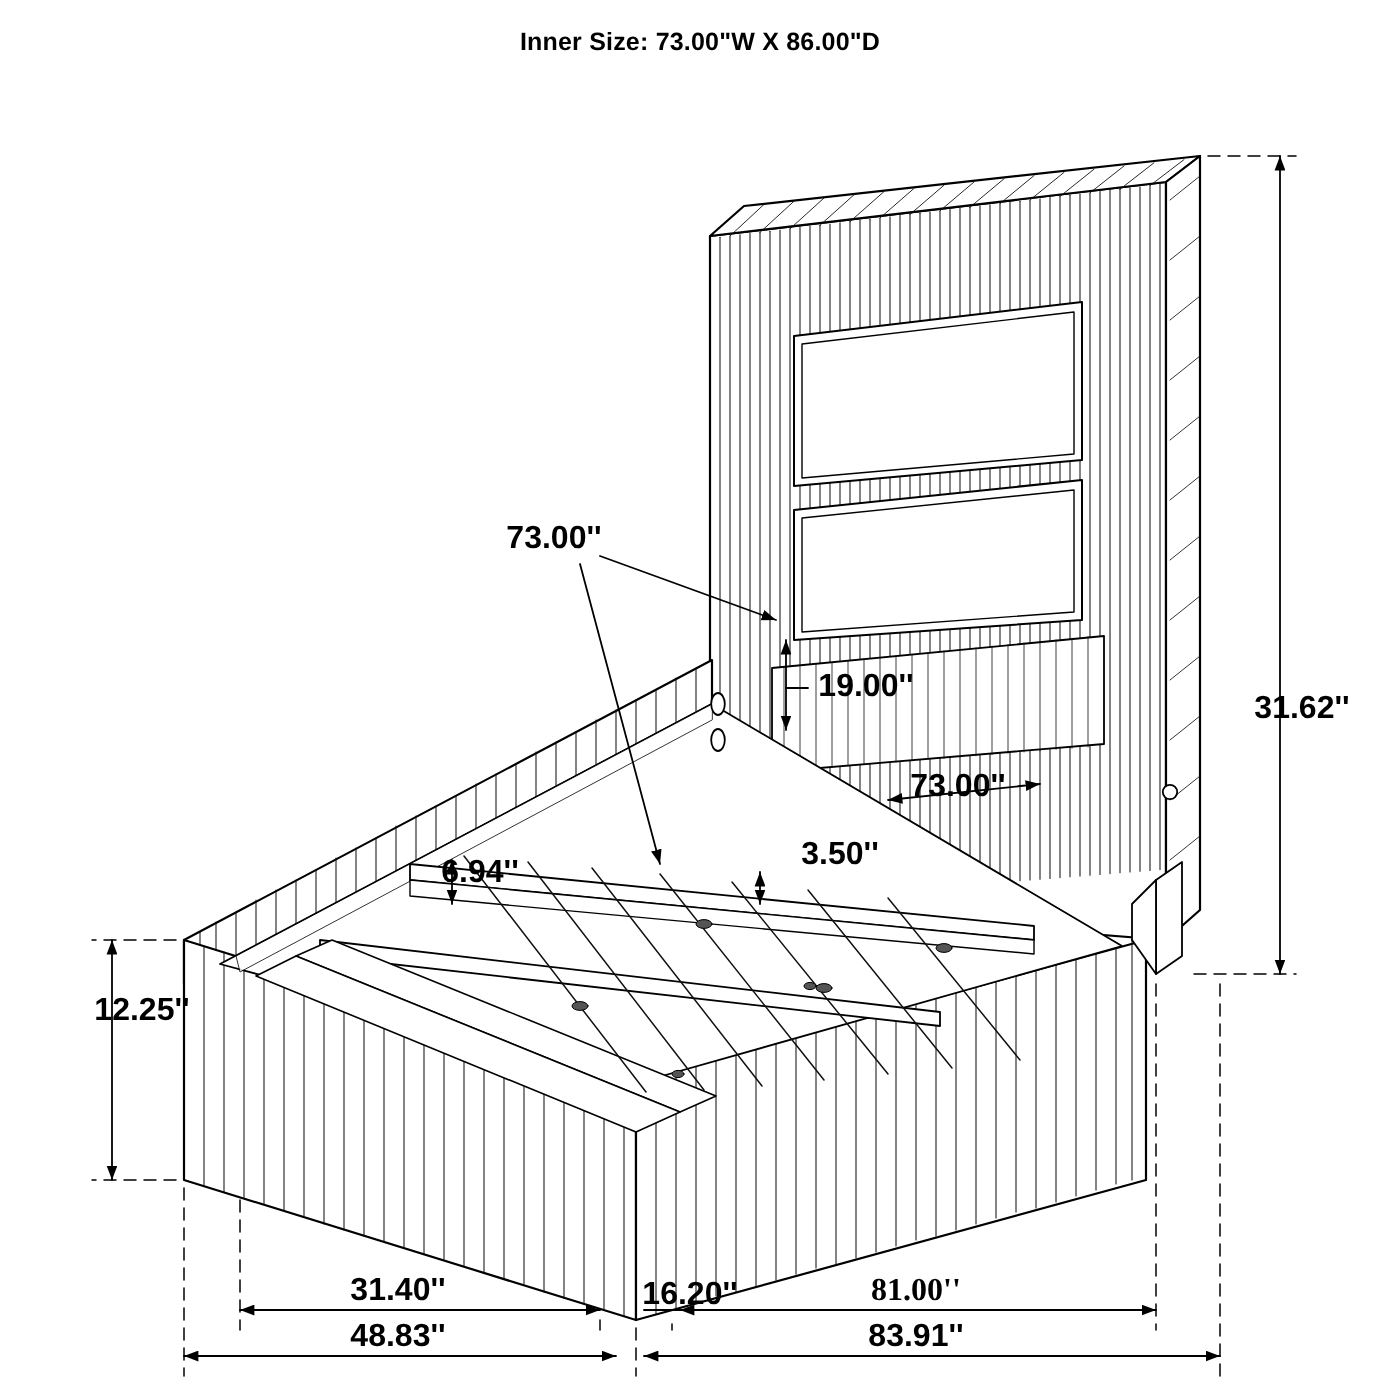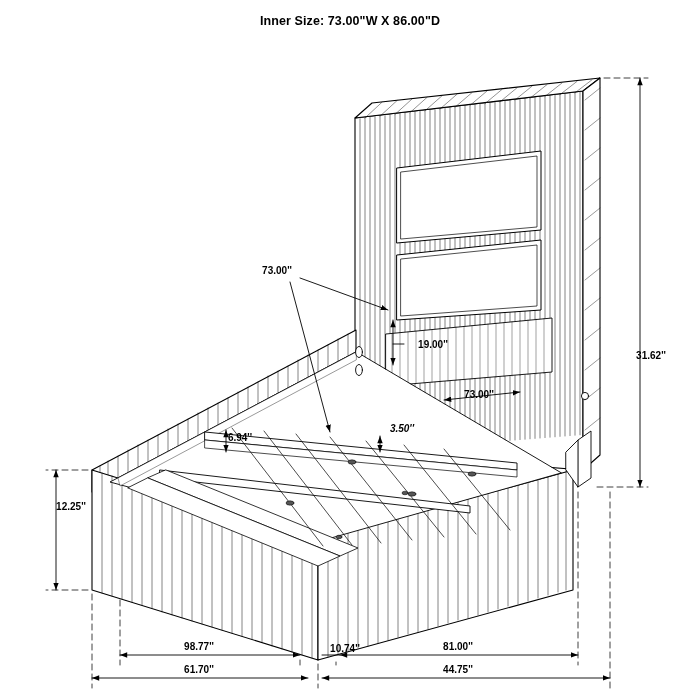--- a/index.html
+++ b/index.html
@@ -32,21 +32,21 @@
   }
   svg#diagram {
     position: absolute;
     top: 0;
     left: 0;
     width: 700px;
     height: 700px;
   }
   .dim-label {
     position: absolute;
-    font-size: 10px;
+    font-size: 16px;
     font-weight: bold;
     white-space: nowrap;
   }
   .lbl-center {
     transform: translate(-50%, -50%);
   }
 </style>
 </head>
 <body>
 
@@ -376,27 +376,27 @@
   <div class="dim-label lbl-center" style="left:651px; top:355px;">31.62''</div>
 
   <div class="dim-label lbl-center" style="left:71px; top:506px;">12.25''</div>
 
   <div class="dim-label lbl-center" style="left:277px; top:270px;">73.00''</div>
 
   <div class="dim-label lbl-center" style="left:420px; top:344px;margin-left:13px;">19.00''</div>
 
   <div class="dim-label lbl-center" style="left:479px; top:394px;">73.00''</div>
 
-  <div class="dim-label lbl-center" style="left:402px; top:428px;font-style:italic;">3.50''</div>
+  <div class="dim-label lbl-center" style="left:420px; top:428px;">3.50''</div>
 
   <div class="dim-label lbl-center" style="left:240px; top:437px;">6.94''</div>
 
-  <div class="dim-label lbl-center" style="left:199px; top:646px;">98.77''</div>
-
-  <div class="dim-label lbl-center" style="left:199px; top:669px;">61.70''</div>
-
-  <div class="dim-label lbl-center" style="left:345px; top:648px;">10.74''</div>
-
-  <div class="dim-label lbl-center" style="left:458px; top:646px;">81.00''</div>
-
-  <div class="dim-label lbl-center" style="left:458px; top:669px;">44.75''</div>
+  <div class="dim-label lbl-center" style="left:199px; top:646px;">31.40''</div>
+
+  <div class="dim-label lbl-center" style="left:199px; top:669px;">48.83''</div>
+
+  <div class="dim-label lbl-center" style="left:345px; top:648px;">16.20''</div>
+
+  <div class="dim-label lbl-center" style="left:458px; top:646px;font-family:Liberation Serif, serif;">81.00''</div>
+
+  <div class="dim-label lbl-center" style="left:458px; top:669px;">83.91''</div>
 
 </div>
 
 </body></html>

